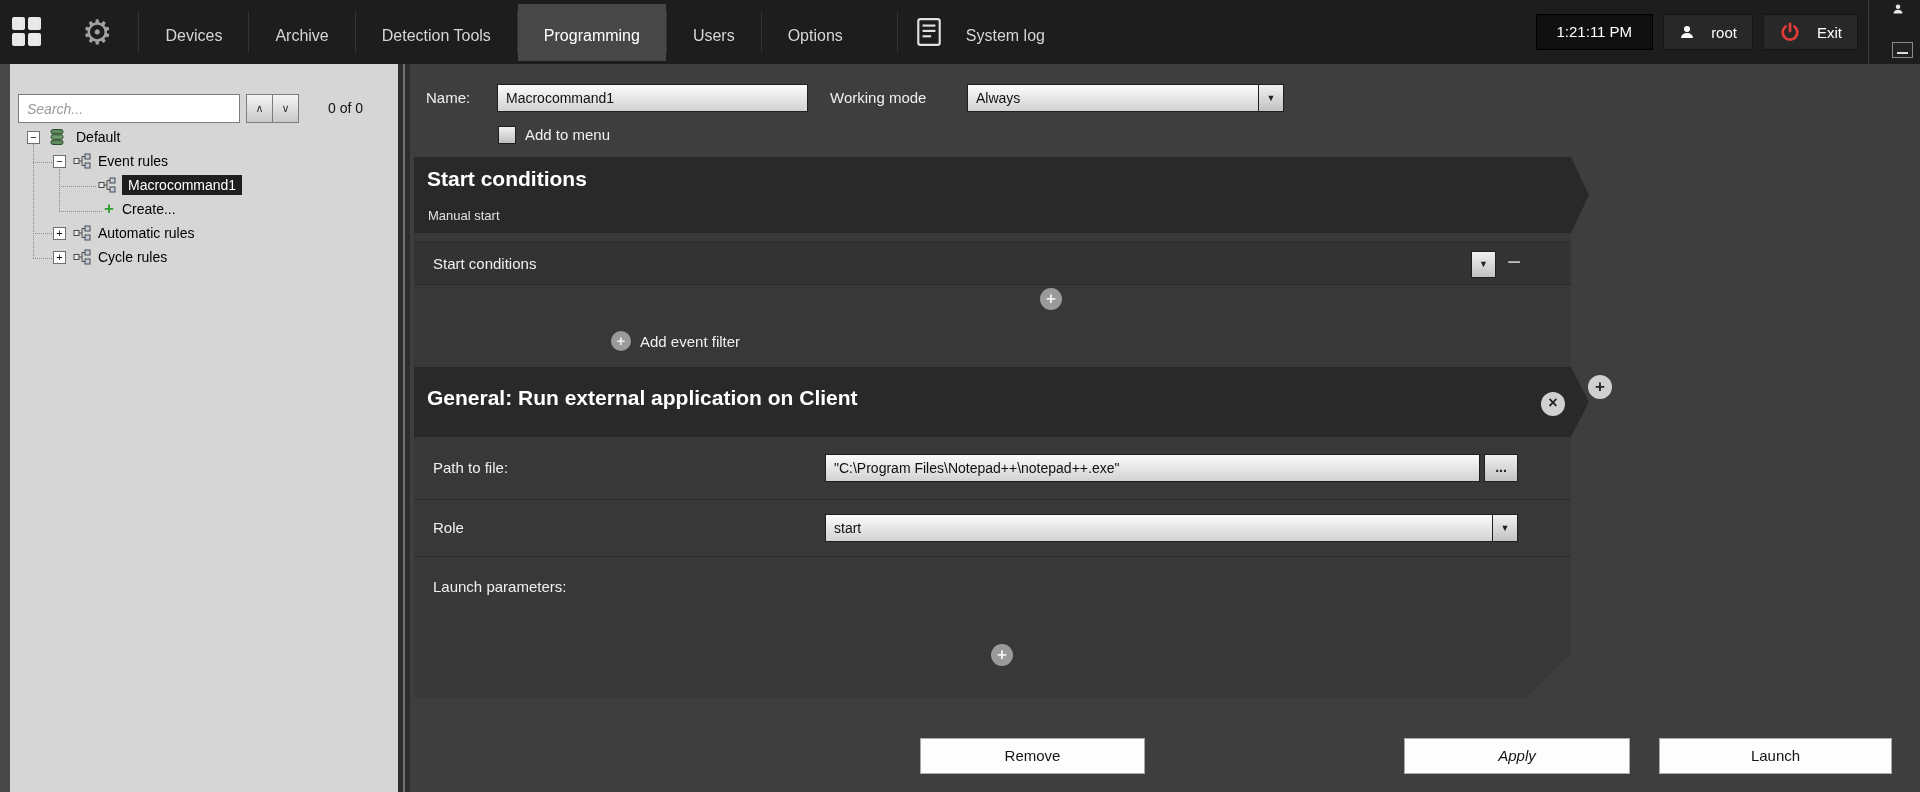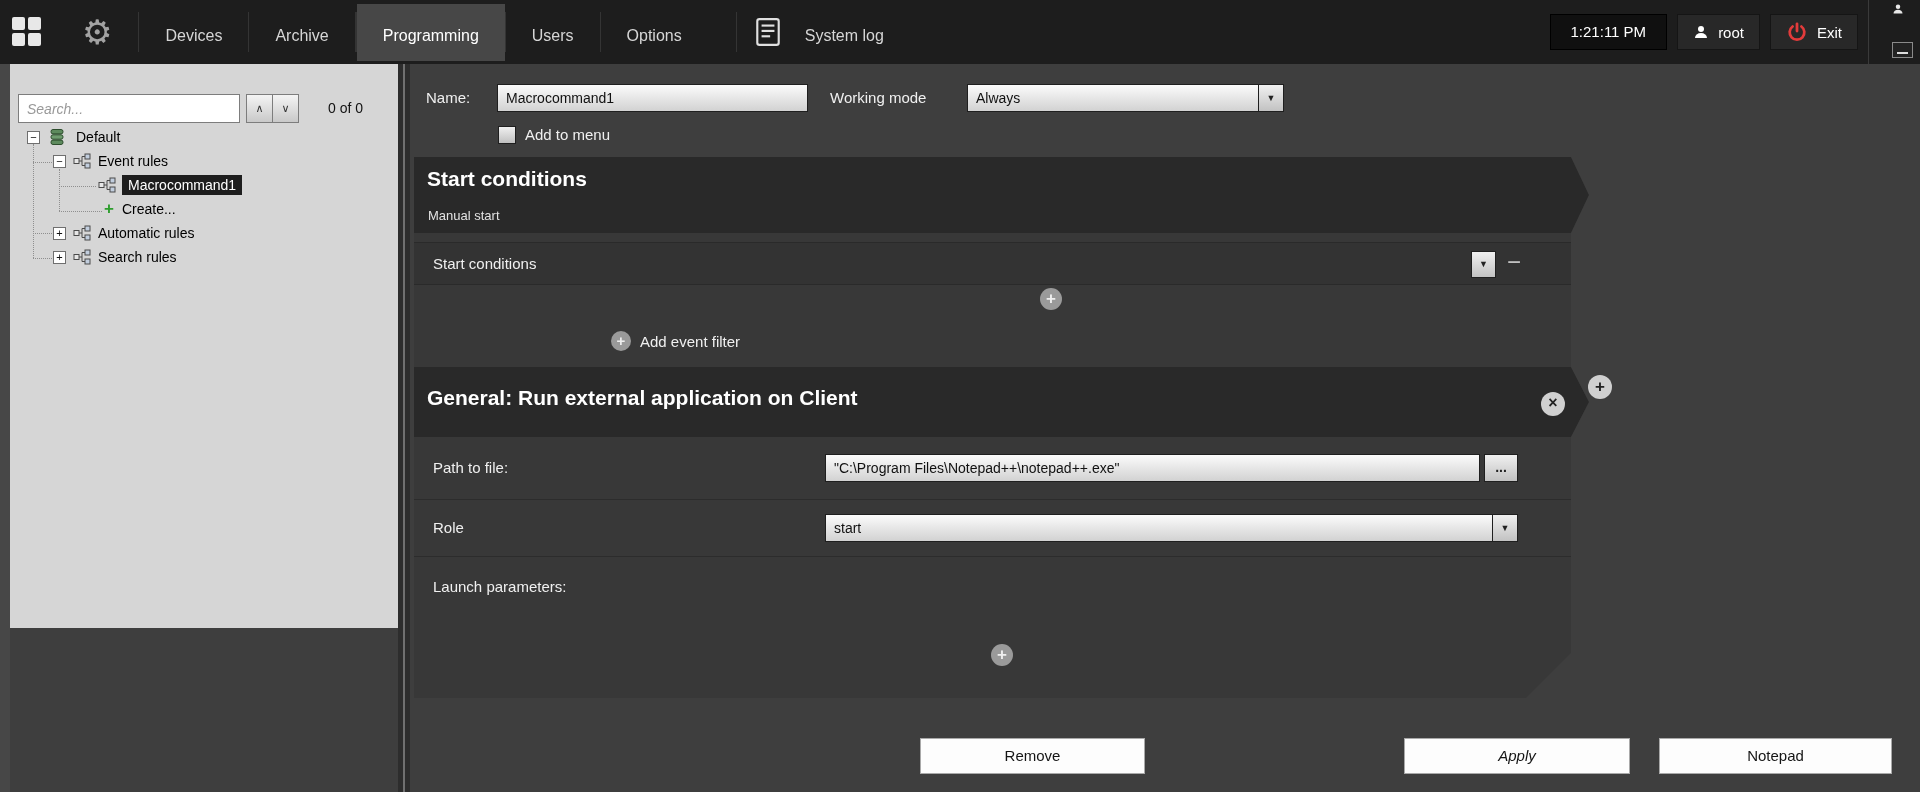--- a/index.html
+++ b/index.html
@@ -11,29 +11,29 @@
   .topbar { position:absolute; left:0; top:0; width:1920px; height:64px; background:#1d1d1d; display:flex; align-items:center; z-index:6; }
   .grid-icon { width:30px; height:30px; margin-left:12px; display:grid; grid-template-columns:13px 13px; grid-template-rows:13px 13px; gap:3px; cursor:pointer; }
   .grid-icon span { background:#e8e8e8; border-radius:2px; }
   .gear { font-size:34px; color:#a2a2a2; margin:0 26px 0 40px; line-height:64px; cursor:pointer; }
   .tb-sep { width:1px; height:40px; background:#343434; }
   .menu-item { color:#d6d6d6; font-size:16px; padding:0 26px; height:57px; line-height:64px; white-space:nowrap; cursor:pointer; }
   .menu-item.active { background:#474747; color:#ffffff; }
   .syslog-wrap { display:flex; align-items:center; padding:0 10px 0 18px; cursor:pointer; }
   .right-group { margin-left:auto; display:flex; align-items:center; }
   .time-box { background:#101010; border:1px solid #000; color:#fff; font-size:15px; height:36px; line-height:34px; padding:0 20px; margin-right:10px; }
-  .chip { background:#282828; border:1px solid #151515; color:#fff; font-size:15px; height:36px; display:flex; align-items:center; gap:9px; padding:0 15px; margin-right:10px; cursor:pointer; }
+  .chip { background:#282828; border:1px solid #151515; color:#fff; font-size:15px; height:36px; display:flex; align-items:center; gap:16px; padding:0 15px; margin-right:10px; cursor:pointer; }
   .corner { position:relative; width:52px; height:64px; border-left:1px solid #3a3a3a; }
   .corner-person { position:absolute; right:16px; top:1px; }
   .min-box { position:absolute; right:7px; bottom:6px; width:21px; height:16px; border:1px solid #8a8a8a; background:#222; cursor:pointer; }
   .min-box::after { content:""; position:absolute; left:4px; right:4px; bottom:3px; height:2px; background:#ddd; }
 
   
   .edge-strip { position:absolute; left:0; top:64px; width:10px; height:728px; background:#474747; }
-  .sidebar { position:absolute; left:10px; top:64px; width:388px; height:564px; background:#d6d6d6; }
+  .sidebar { position:absolute; left:10px; top:64px; width:388px; height:728px; background:#d6d6d6; }
   .splitter { position:absolute; left:398px; top:64px; width:12px; height:728px; background:#2d2d2d; cursor:col-resize; }
   .splitter .grip { position:absolute; left:5px; top:0; width:2px; height:100%; background:#707070; }
   .search-input { position:absolute; left:8px; top:30px; width:222px; height:29px; border:1px solid #7d7d7d; background:#fff; font-style:italic; font-size:14px; padding:0 8px; color:#222; font-family:inherit; outline:none; }
   .search-input::placeholder { color:#999; font-style:italic; }
   .nav-btn { position:absolute; top:30px; width:27px; height:29px; background:linear-gradient(#f4f4f4,#c9c9c9); border:1px solid #7d7d7d; text-align:center; line-height:26px; font-size:11px; color:#333; cursor:pointer; }
   .counter { position:absolute; left:318px; top:30px; line-height:29px; font-size:14px; color:#111; }
   .tree-row { position:absolute; height:22px; display:flex; align-items:center; font-size:14px; color:#000; cursor:pointer; }
   .expander { width:13px; height:13px; border:1px solid #6f6f6f; background:#fff; font-size:11px; line-height:10px; text-align:center; color:#111; flex:none; cursor:pointer; }
   .tree-ico { flex:none; display:inline-flex; }
   .tree-label { white-space:nowrap; }
@@ -77,20 +77,21 @@
         <span></span>
         <span></span>
         <span></span>
       </div>
     <div class="gear">⚙</div>
     <div class="tb-sep"></div>
     <div class="menu-item">Devices</div>
     <div class="tb-sep"></div>
     <div class="menu-item">Archive</div>
     <div class="tb-sep"></div>
+    <div class="menu-item">Detection Tools</div>
     <div class="tb-sep"></div>
     <div class="menu-item active">Programming</div>
     <div class="tb-sep"></div>
     <div class="menu-item">Users</div>
     <div class="tb-sep"></div>
     <div class="menu-item">Options</div>
     <div class="tb-sep" style="margin-left:28px;"></div>
     <div class="syslog-wrap">
       <svg width="26" height="30" viewBox="0 0 24 28">
         <rect x="2" y="2" width="20" height="24" rx="2" fill="none" stroke="#e0e0e0" stroke-width="2"></rect>
@@ -203,21 +204,21 @@
     <div class="tree-row" style="left:43px; top:182px; gap:7px;">
       <div class="expander">+</div>
       <span class="tree-ico">
         <svg width="18" height="16" viewBox="0 0 18 16">
           <path d="M6 8 h3 M9 3.5 v9 M9 3.5 h3 M9 12.5 h3" stroke="#4a4a4a" fill="none"></path>
           <rect x="1" y="5.5" width="5" height="5" fill="#e6e6e6" stroke="#4a4a4a"></rect>
           <rect x="12" y="1" width="5" height="5" fill="#c2cede" stroke="#4a4a4a"></rect>
           <rect x="12" y="10" width="5" height="5" fill="#c2cede" stroke="#4a4a4a"></rect>
         </svg>
       </span>
-      <span class="tree-label">Search rules</span>
+      <span class="tree-label">Cycle rules</span>
     </div>
   </aside>
 
   <div class="splitter">
       <div class="grip"></div>
     </div>
 
   <main>
 
     <div class="lbl" style="left:426px; top:84px; line-height:28px;">Name:</div>
@@ -269,16 +270,16 @@
         <div class="lbl" style="left:19px; top:16px; line-height:28px;">Launch parameters:</div>
       </div>
 
       <div class="circle-btn circle-gray" style="left:577px; top:487px; width:22px; height:22px; line-height:21px; font-size:17px;"><span>+</span></div>
     </div>
 
     <div class="circle-btn circle-light" style="left:1588px; top:375px; width:24px; height:24px; line-height:23px; font-size:17px;"><span>+</span></div>
 
     <button class="bottom-btn" style="left:920px; width:225px;">Remove</button>
     <button class="bottom-btn" style="left:1404px; width:226px;font-style:italic;">Apply</button>
-    <button class="bottom-btn" style="left:1659px; width:233px;">Notepad</button>
+    <button class="bottom-btn" style="left:1659px; width:233px;">Launch</button>
   </main>
 
 </div>
 
 </body></html>

